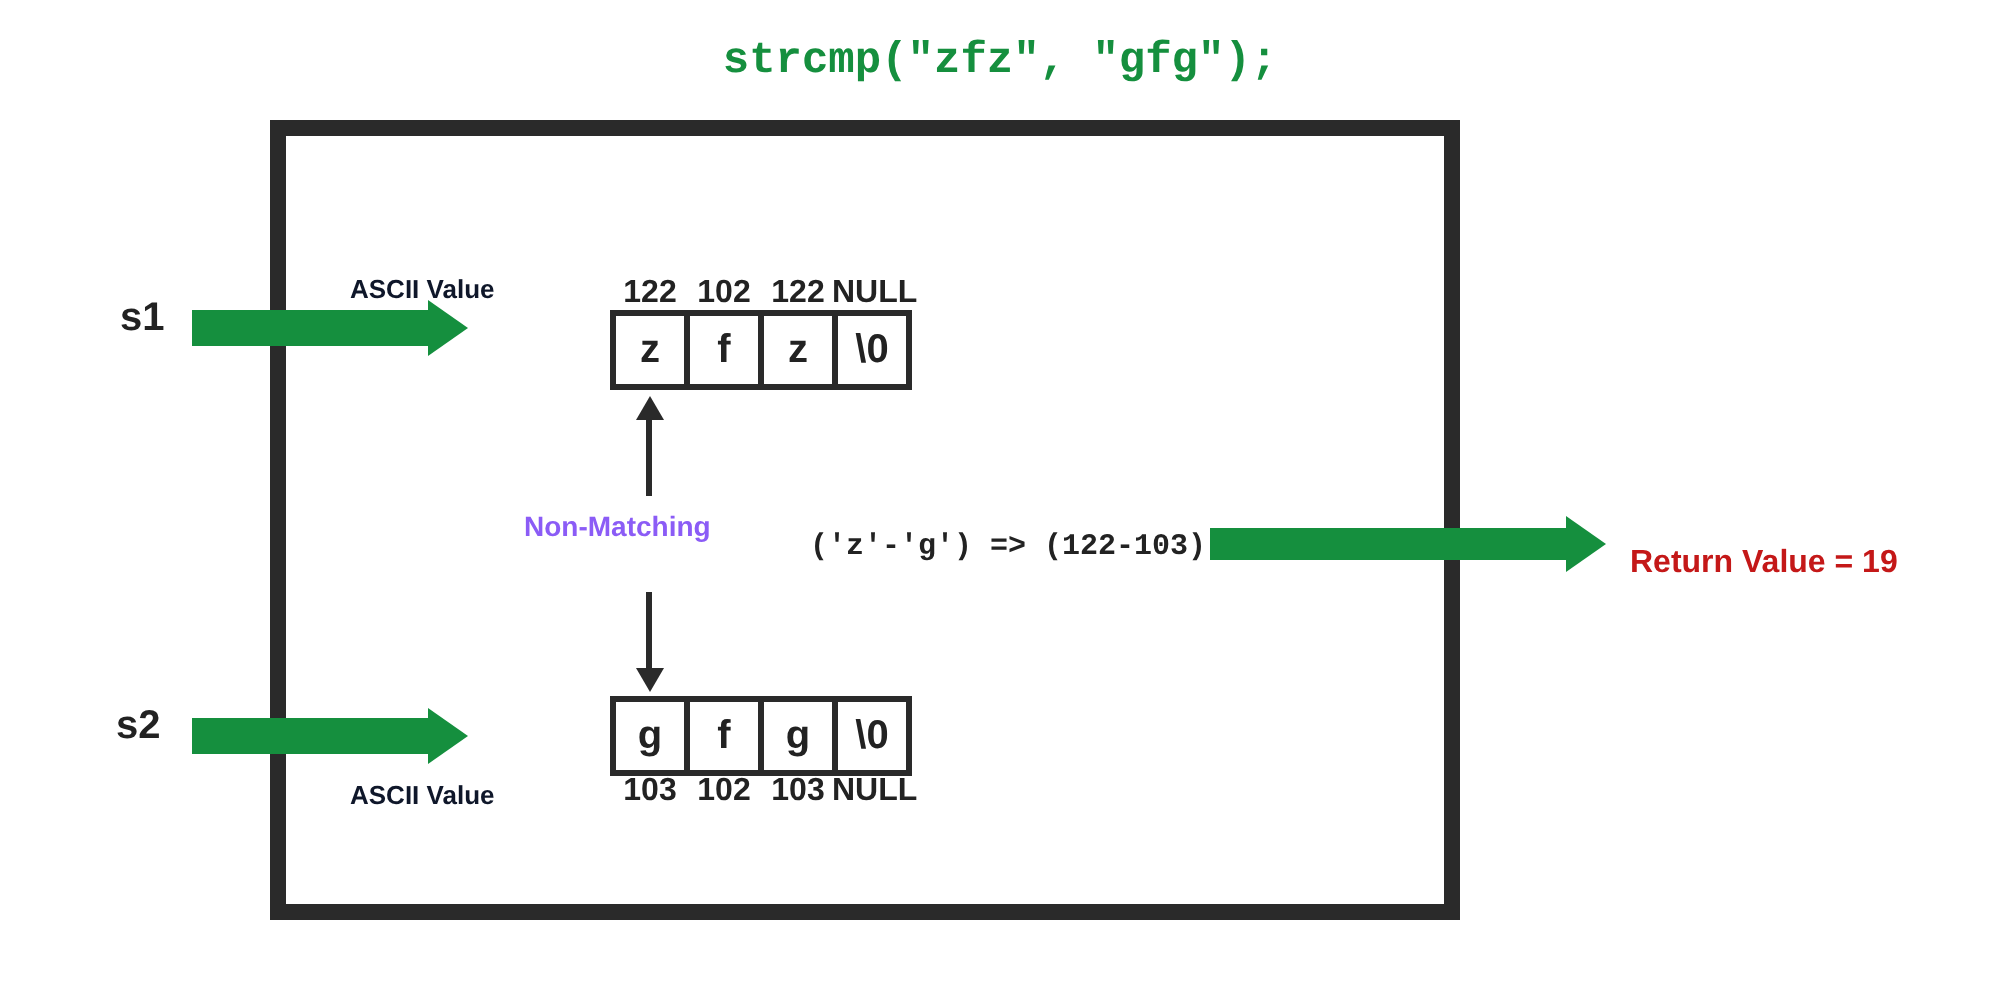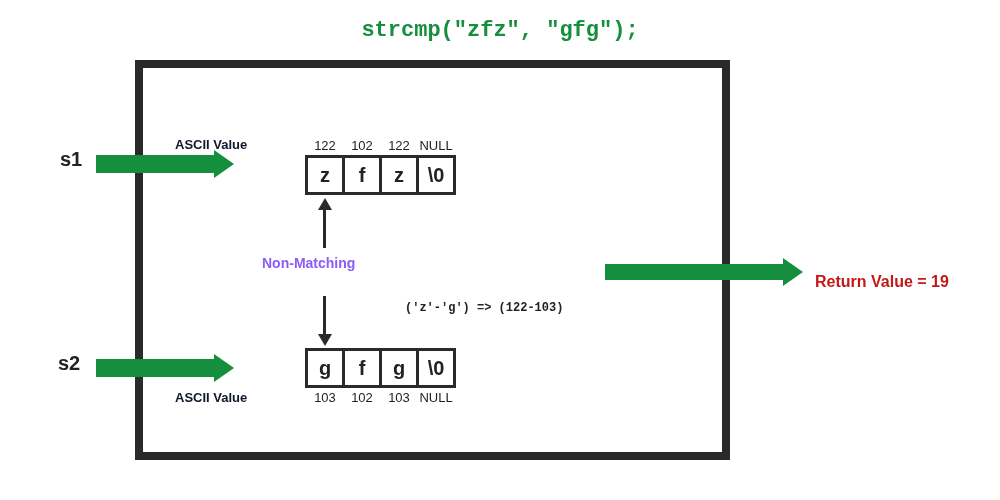--- a/index.html
+++ b/index.html
@@ -71,22 +71,22 @@
     justify-content: center;
     font-size: 20px;
     font-weight: bold;
     font-family: Arial, sans-serif;
     color: #222;
     position: relative;
   }
   .row .cell:first-child { margin-left: 0; }
   .vlabel {
     position: absolute;
-    font-size: 13px;
-    font-weight: normal;
+    font-size: 16px;
+    font-weight: bold;
     color: #222;
     width: 40px;
     text-align: center;
   }
   .vlabel.top { top: -20px; }
   .vlabel.bot { bottom: -20px; }
   
   .v-arrow {
     position: absolute;
     width: 3px;
@@ -112,24 +112,23 @@
     position: absolute;
     color: #8b5cf6;
     font-size: 14px;
     font-weight: bold;
     text-align: center;
     line-height: 1.35;
   }
   .calc {
     position: absolute;
     font-family: "Courier New", monospace;
-    font-size: 12px;
+    font-size: 15px;
     font-weight: bold;
     color: #222;
-    margin-top: 36px;
   }
   .return {
     position: absolute;
     color: #c41818;
     font-size: 16px;
     font-weight: bold;
   }
 </style>
 </head>
 <body>

